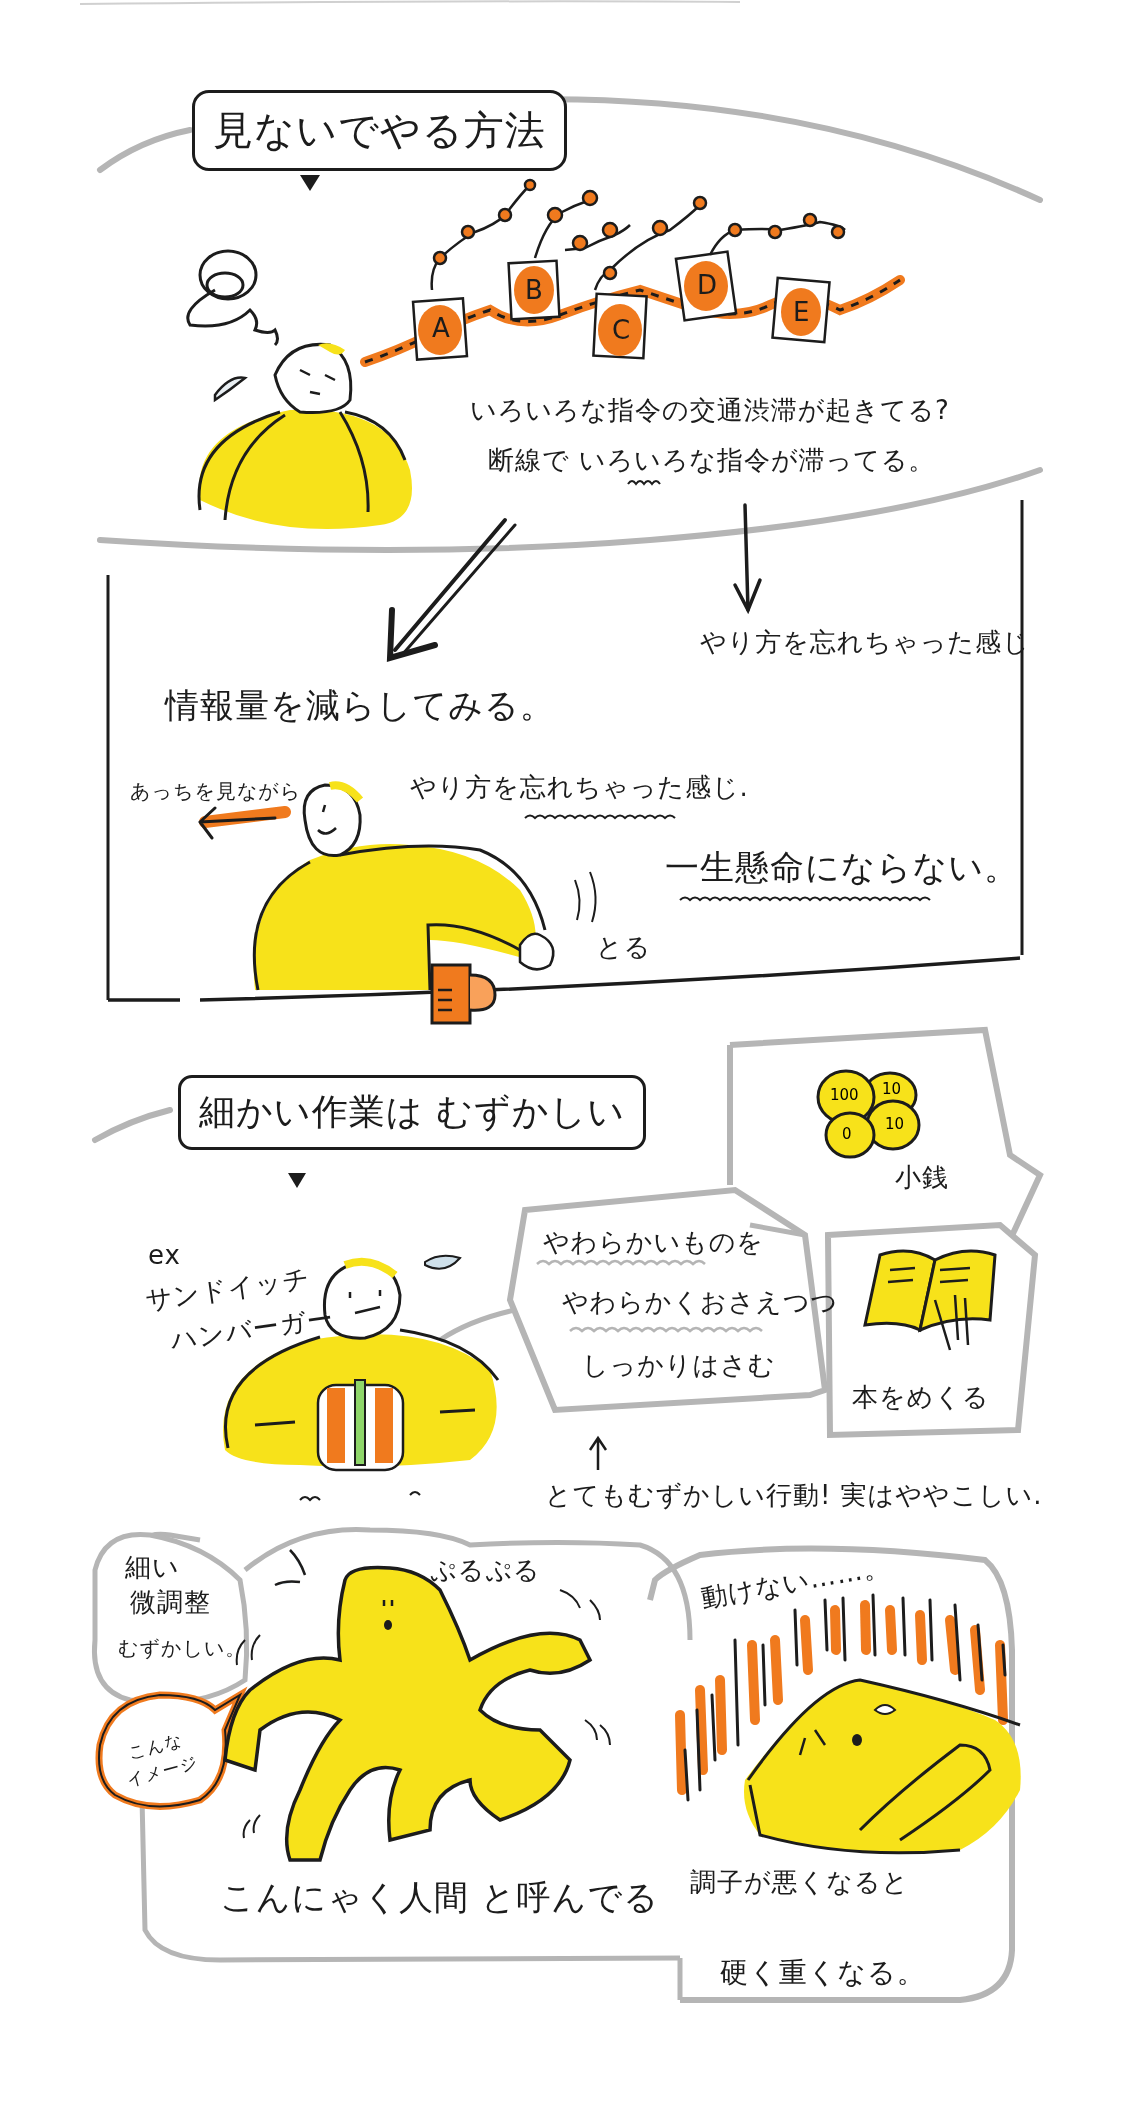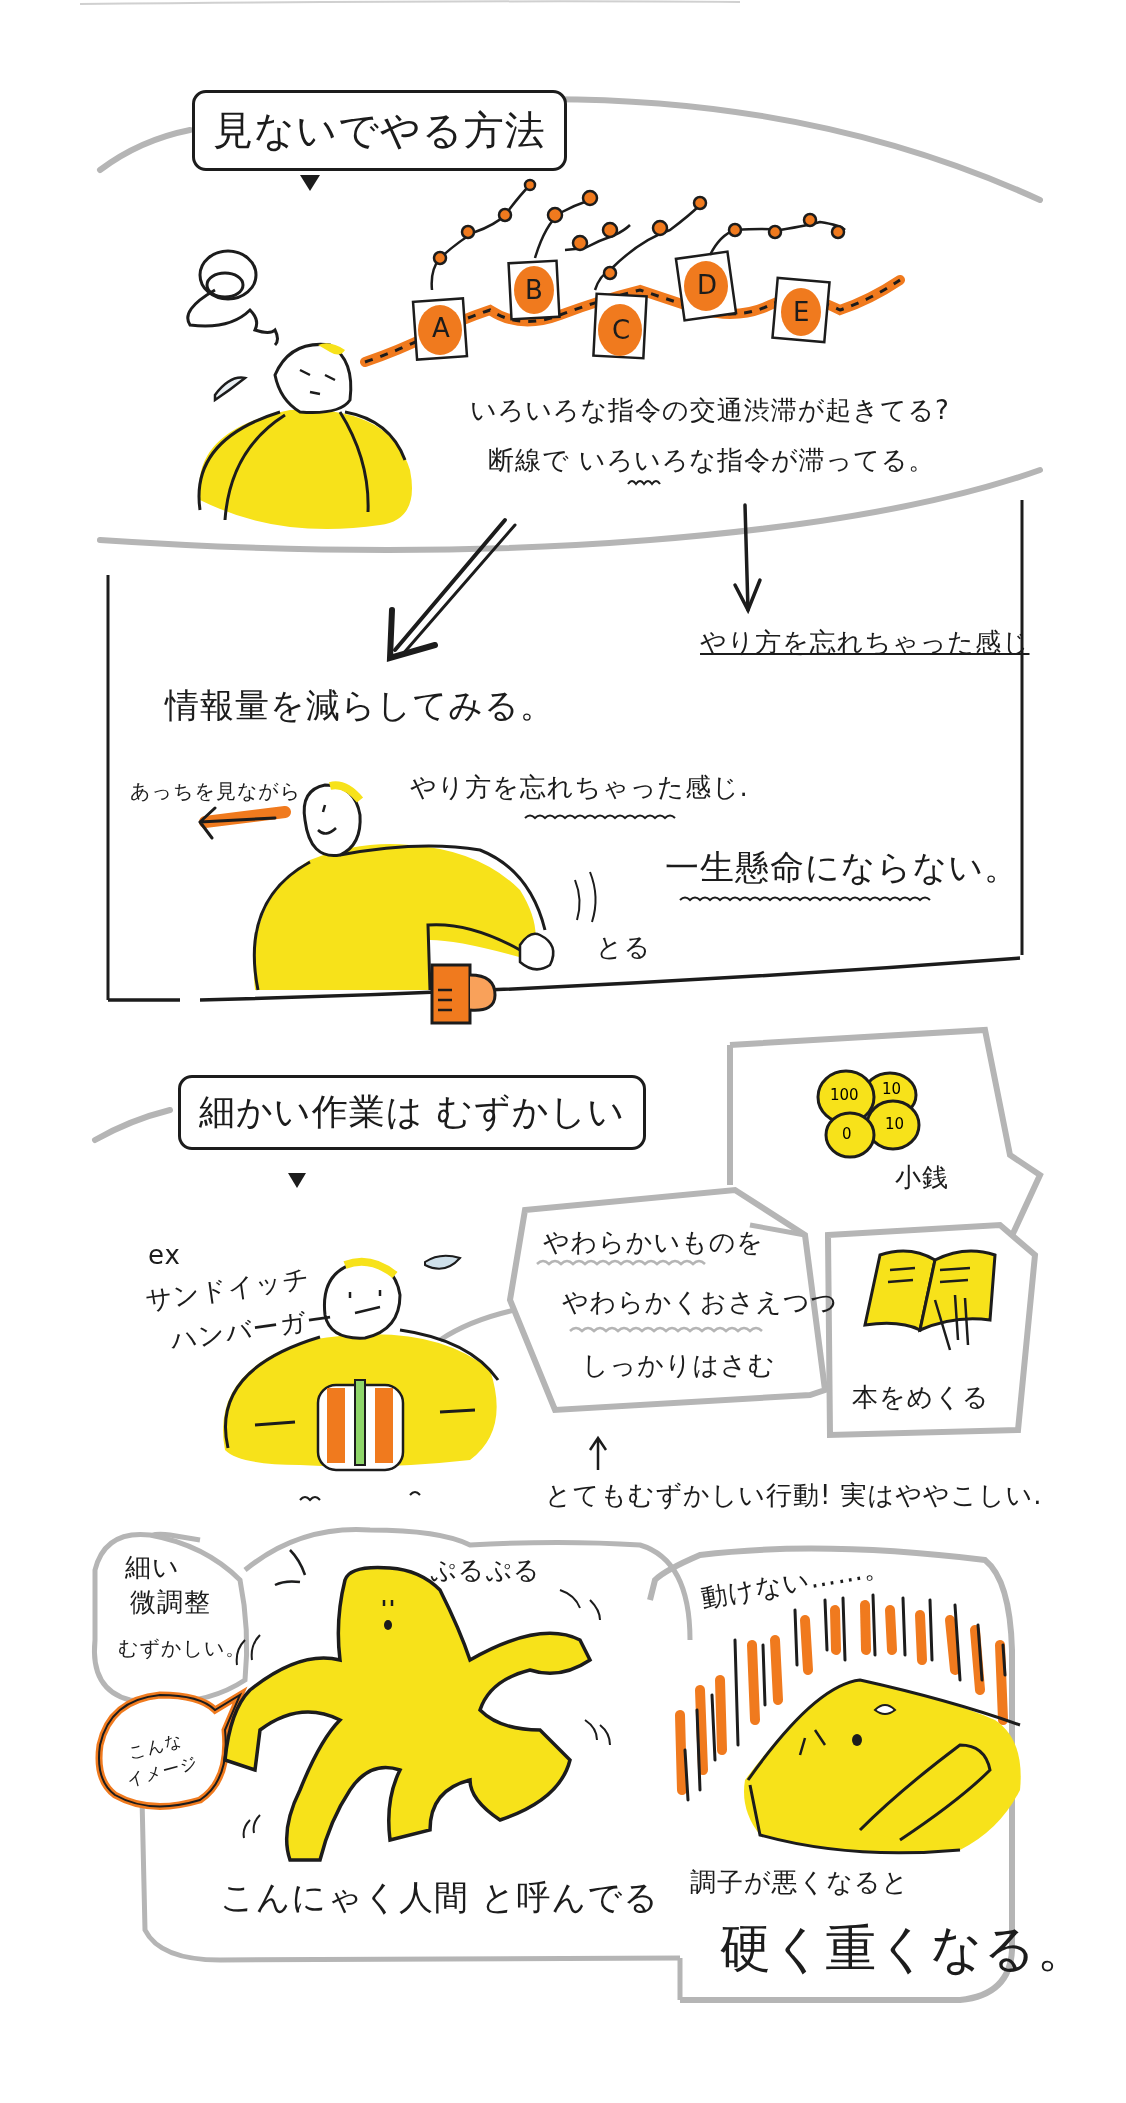--- a/index.html
+++ b/index.html
@@ -6,21 +6,21 @@
   body { width:1126px; height:2103px; position:relative; overflow:hidden;
          font-family:"DejaVu Sans", sans-serif; color:#1a1a1a; }
   .abs { position:absolute; }
   svg.layer { position:absolute; left:0; top:0; width:1126px; height:2103px; }
   .hand { font-family:"DejaVu Sans", sans-serif; color:#1c1c1c; white-space:nowrap; letter-spacing:1px; }
   .title-box { border:3px solid #1c1c1c; border-radius:14px; background:#fff; padding:10px 18px; }
   .title-text { font-size:40px; }
   .t-md { font-size:26px; }
   .t-lg { font-size:34px; }
   .t-sm { font-size:20px; }
-  .t-xl { font-size:51px; }
+  .t-xl { font-size:28px;margin-top:39px; }
   .letter { font-size:26px; color:#1c1c1c; }
   .coin-label { font-size:15px; color:#000000; }
 </style>
 </head>
 <body>
 
 <svg class="layer" viewBox="0 0 1126 2103" xmlns="http://www.w3.org/2000/svg">
 
   <path d="M80 4 Q500 0 740 2" stroke="#d0d0d0" stroke-width="2" fill="none"></path>
 
@@ -221,35 +221,35 @@
   </g>
   <path d="M745 1780 Q820 1680 860 1680 Q950 1700 995 1720 Q1025 1740 1020 1790 Q1000 1830 960 1850 Q850 1860 760 1835 Q740 1810 745 1780 Z" fill="#f7e21a"></path>
   <path d="M748 1780 Q815 1685 860 1680 Q950 1700 1020 1725" stroke="#1c1c1c" stroke-width="3" fill="none"></path>
   <path d="M750 1785 L760 1835 Q850 1860 960 1850" stroke="#1c1c1c" stroke-width="3" fill="none"></path>
   <path d="M860 1830 Q900 1790 960 1745 Q985 1745 990 1770 Q960 1800 900 1840" stroke="#1c1c1c" stroke-width="3" fill="#f7e21a"></path>
   <path d="M805 1738 L800 1755 M815 1730 L825 1745" stroke="#1c1c1c" stroke-width="2.5"></path>
   <ellipse cx="857" cy="1740" rx="5" ry="6" fill="#1c1c1c"></ellipse>
   <path d="M875 1710 Q885 1700 895 1710 Q885 1718 875 1710 Z" stroke="#1c1c1c" stroke-width="2" fill="#fff"></path>
 </svg>
 
-<div class="abs title-box" style="left:192px; top:90px;">
+<div class="abs title-box" style="left:192px; top:90px;border-radius:17px;">
   <span class="hand title-text">見ないでやる方法</span>
 </div>
 <div class="abs" style="left:300px; top:175px; width:0; height:0; border-left:10px solid transparent; border-right:10px solid transparent; border-top:16px solid #1c1c1c;"></div>
 
 <span class="abs letter" style="left:432px; top:313px;">A</span>
 <span class="abs letter" style="left:525px; top:275px;">B</span>
 <span class="abs letter" style="left:612px; top:315px;">C</span>
 <span class="abs letter" style="left:697px; top:270px;">D</span>
 <span class="abs letter" style="left:793px; top:297px;">E</span>
 
 <div class="abs hand t-md" style="left:470px; top:393px;">いろいろな指令の交通渋滞が起きてる?</div>
 <div class="abs hand t-md" style="left:488px; top:443px;">断線で いろいろな指令が滞ってる。</div>
 
-<div class="abs hand t-md" style="left:700px; top:625px;text-decoration:underline;">やり方を忘れちゃった感じ</div>
+<div class="abs hand t-md" style="left:700px; top:625px;">やり方を忘れちゃった感じ</div>
 <div class="abs hand t-lg" style="left:165px; top:683px;">情報量を減らしてみる。</div>
 
 <div class="abs hand t-sm" style="left:130px; top:778px;">あっちを見ながら</div>
 <div class="abs hand t-md" style="left:410px; top:770px;">やり方を忘れちゃった感じ.</div>
 <div class="abs hand t-lg" style="left:665px; top:845px;">一生懸命にならない。</div>
 <div class="abs hand t-md" style="left:572px; top:930px;margin-left:24px;">とる</div>
 
 <div class="abs title-box" style="left:178px; top:1075px;">
   <span class="hand title-text" style="font-size:36px;margin-top:12px;">細かい作業は むずかしい</span>
 </div>

